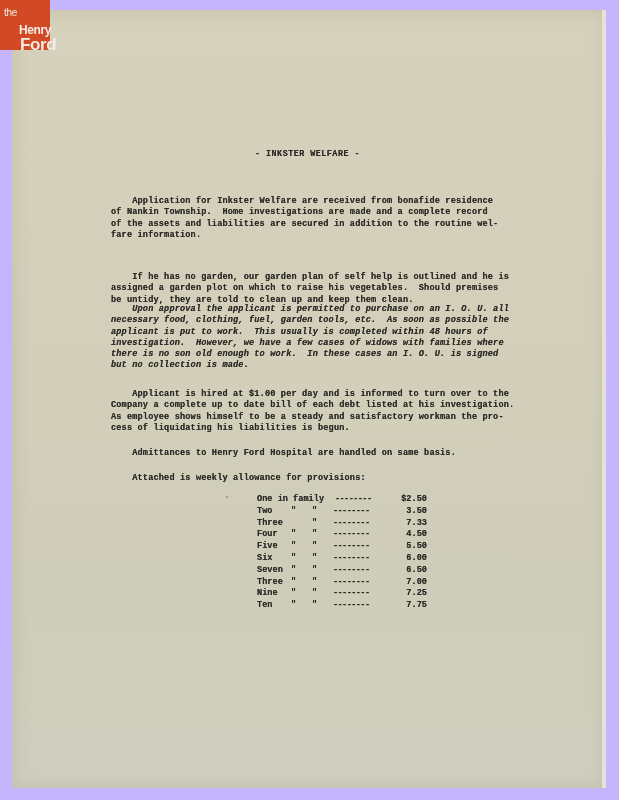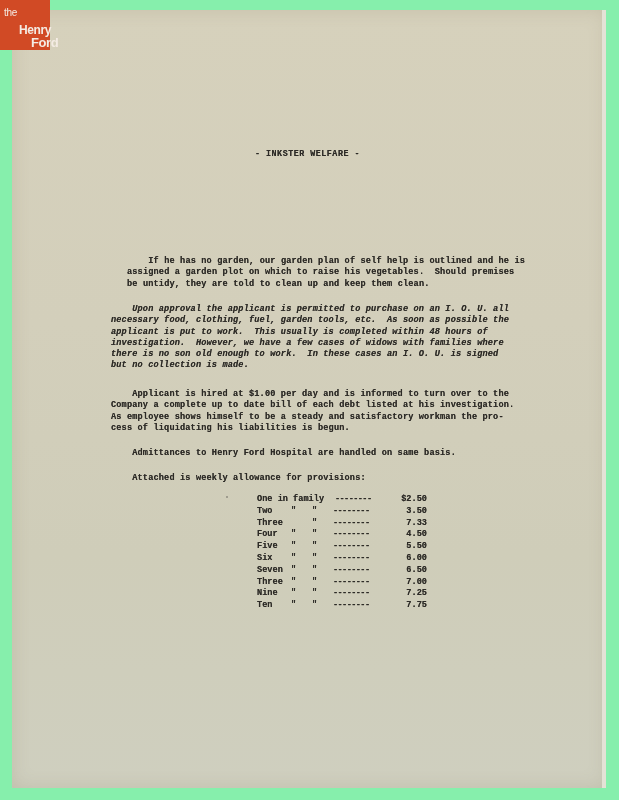--- a/index.html
+++ b/index.html
@@ -7,21 +7,21 @@
       padding: 0;
       width: 619px;
       height: 800px;
       background: #141414;
       overflow: hidden;
     }
     .scan {
       position: relative;
       width: 619px;
       height: 800px;
-      background: #86efac;
+      background: #c4b5fd;
     }
     .paper {
       position: absolute;
       left: 12px;
       top: 10px;
       width: 594px;
       height: 778px;
       background: linear-gradient(180deg, #d6d1bc 0%, #d3cfbb 40%, #cfcdb9 70%, #cfcfbf 100%);
       box-shadow: inset 0 0 18px rgba(120,110,80,0.18);
     }
@@ -56,23 +56,23 @@
     }
     .logo .henry {
       position: absolute;
       left: 19px;
       top: 24px;
       font-size: 12px;
       letter-spacing: -0.4px;
     }
     .logo .ford {
       position: absolute;
-      left: 31px;
+      left: 20px;
       top: 36px;
-      font-size: 13px;
+      font-size: 17px;
       letter-spacing: -0.4px;
     }
     .typed {
       font-family: "Liberation Mono", "DejaVu Sans Mono", monospace;
       color: #2c2a26;
       font-size: 8.6px;
       font-weight: bold;
       letter-spacing: 0.15px;
       white-space: pre;
       position: absolute;
@@ -82,21 +82,21 @@
       left: 255px;
       top: 149px;
       font-size: 8.4px;
       letter-spacing: 0.5px;
     }
     .para {
       left: 111px;
       line-height: 11.3px;
     }
     .p1 { top: 196px; }
-    .p2 { top: 256px; margin-left: 16px; }
+    .p2 { top: 272px; }
     .p3 { top: 304px; font-style: italic; }
     .p4 { top: 389px; }
     .p5 { top: 448px; }
     .p6 { top: 473px; }
     .table {
       position: absolute;
       left: 257px;
       top: 494px;
       font-family: "Liberation Mono", "DejaVu Sans Mono", monospace;
       font-size: 8.6px;
@@ -135,20 +135,24 @@
     <span class="henry">Henry</span>
     <span class="ford">Ford</span>
   </div>
 
   <div class="paper">
     <div class="paper-right-edge"></div>
   </div>
 
   <div class="typed title">- INKSTER WELFARE -</div>
 
+  <div class="typed para p1">    Application for Inkster Welfare are received from bonafide residence
+of Nankin Township.  Home investigations are made and a complete record
+of the assets and liabilities are secured in addition to the routine wel-
+fare information.</div>
   <div class="typed para p2">    If he has no garden, our garden plan of self help is outlined and he is
 assigned a garden plot on which to raise his vegetables.  Should premises
 be untidy, they are told to clean up and keep them clean.</div>
   <div class="typed para p3">    Upon approval the applicant is permitted to purchase on an I. O. U. all
 necessary food, clothing, fuel, garden tools, etc.  As soon as possible the
 applicant is put to work.  This usually is completed within 48 hours of
 investigation.  However, we have a few cases of widows with families where
 there is no son old enough to work.  In these cases an I. O. U. is signed
 but no collection is made.</div>
   <div class="typed para p4">    Applicant is hired at $1.00 per day and is informed to turn over to the

